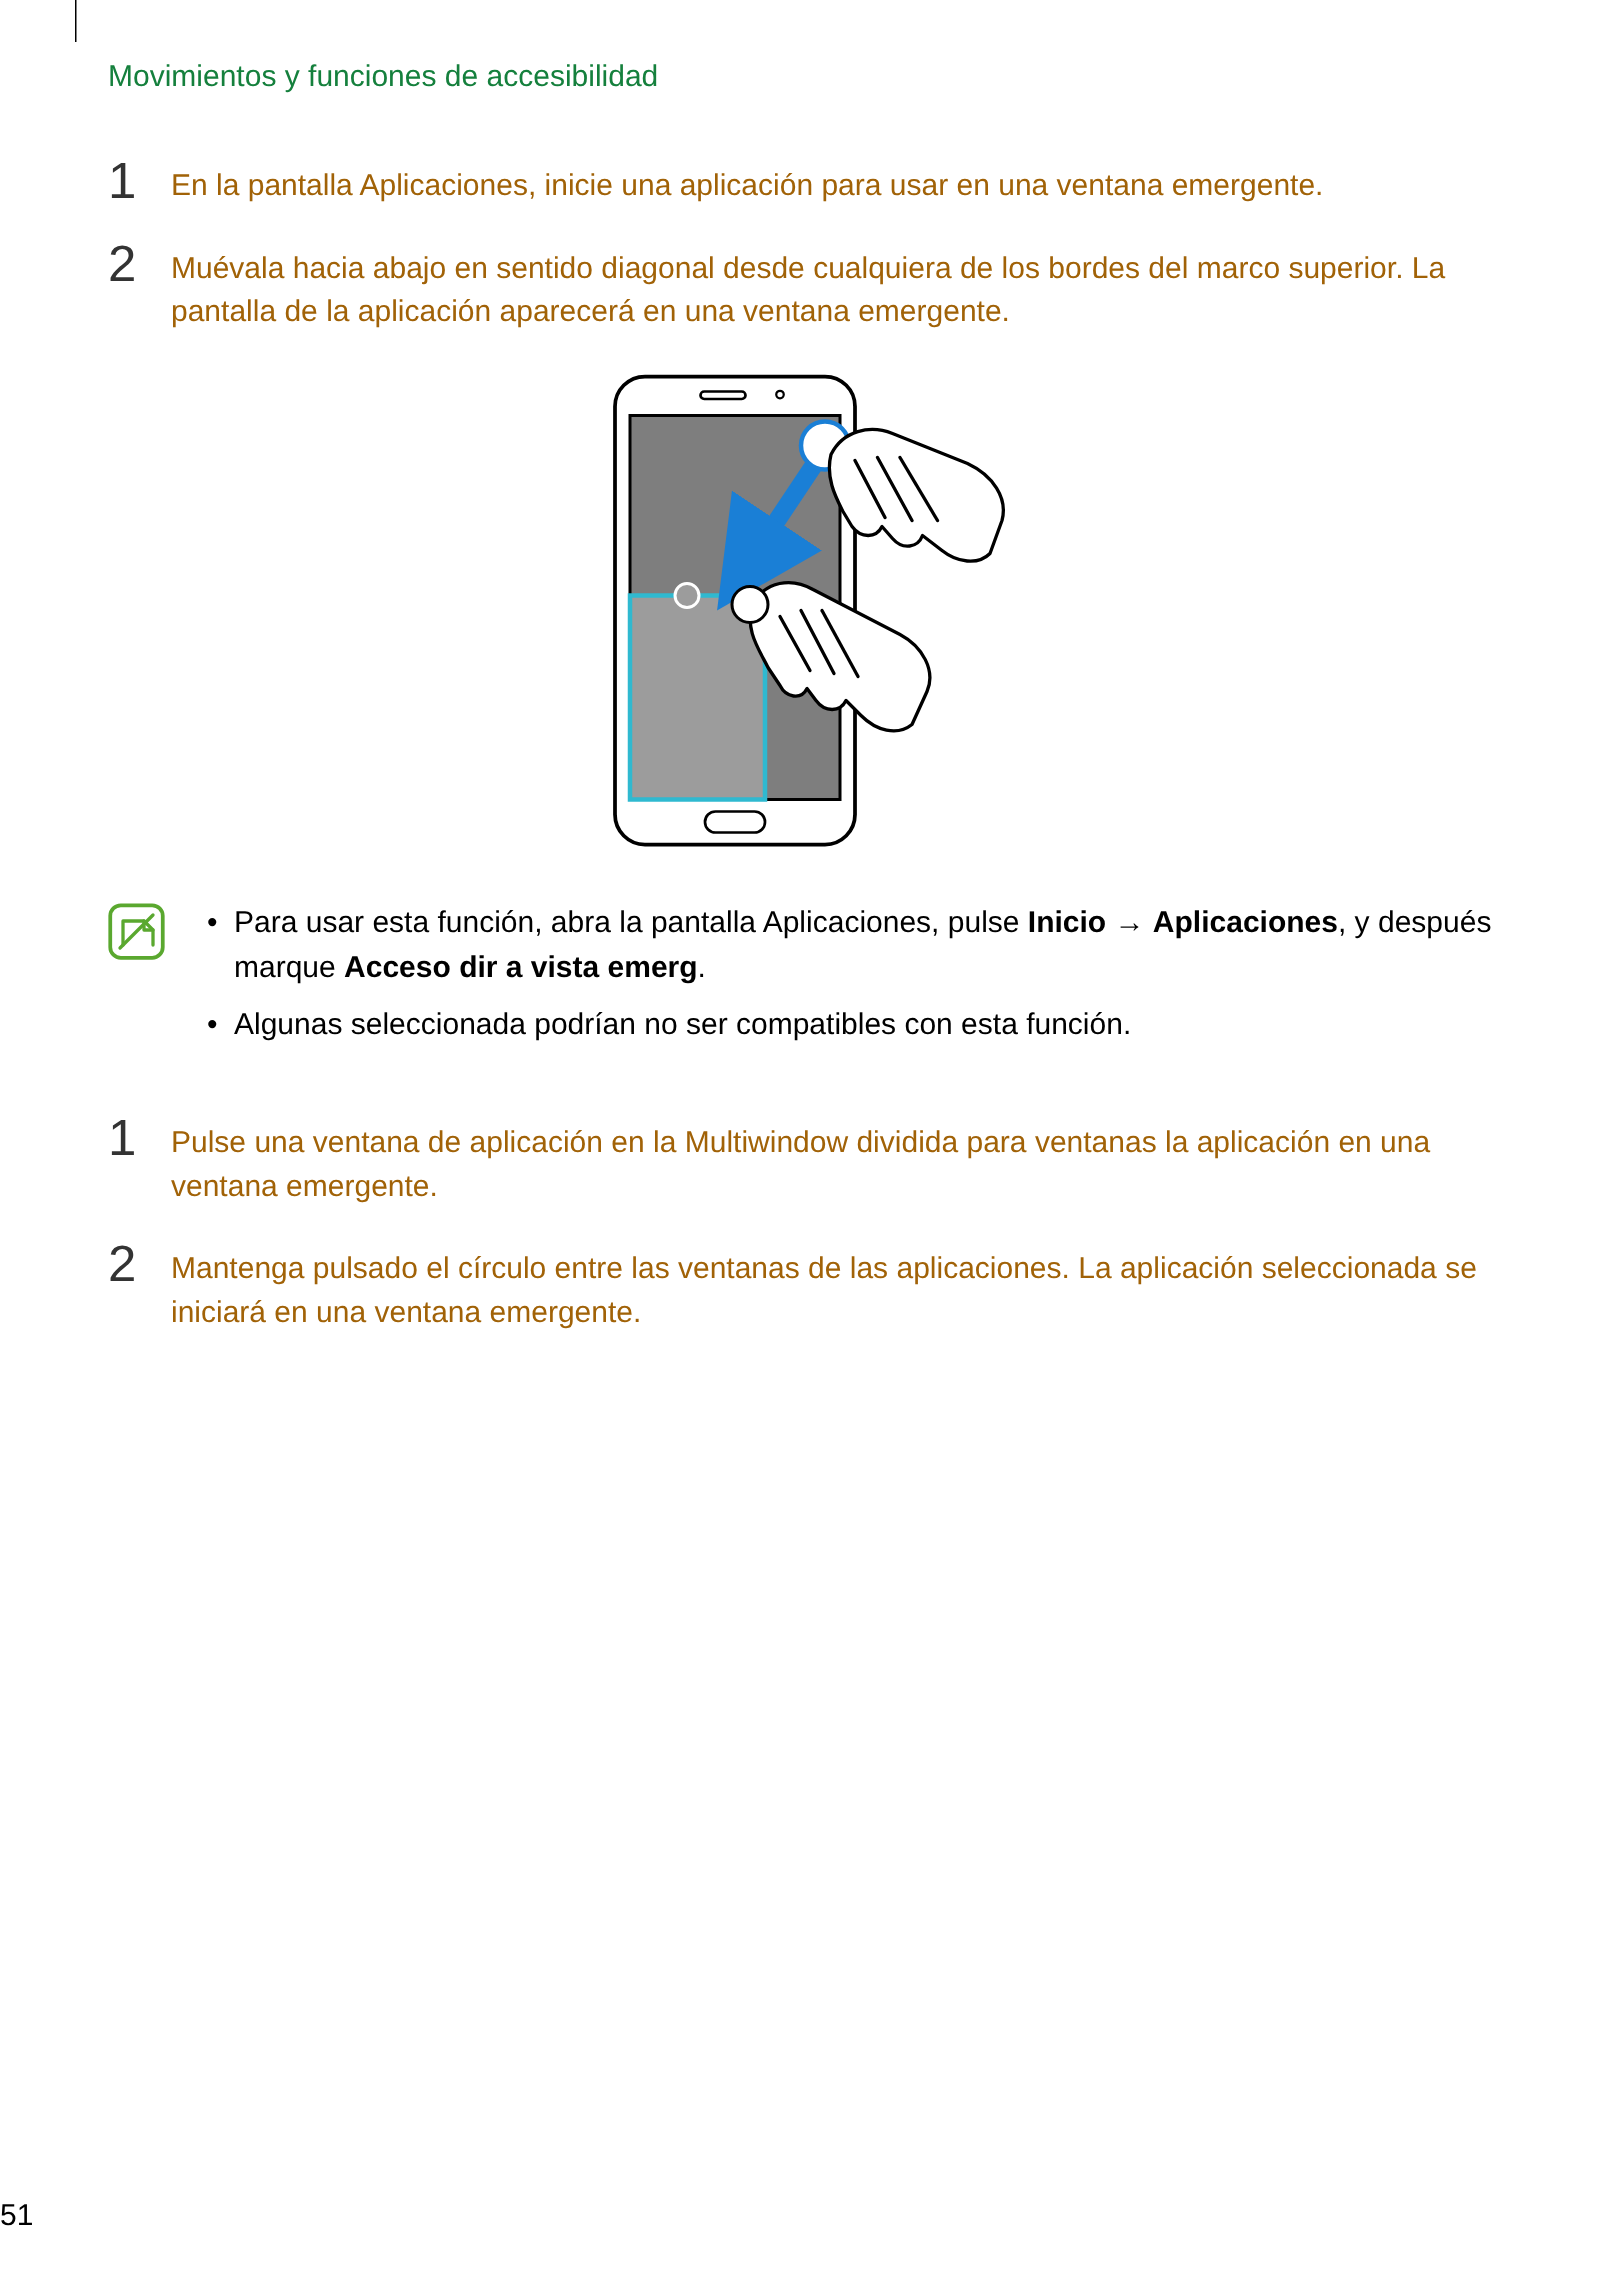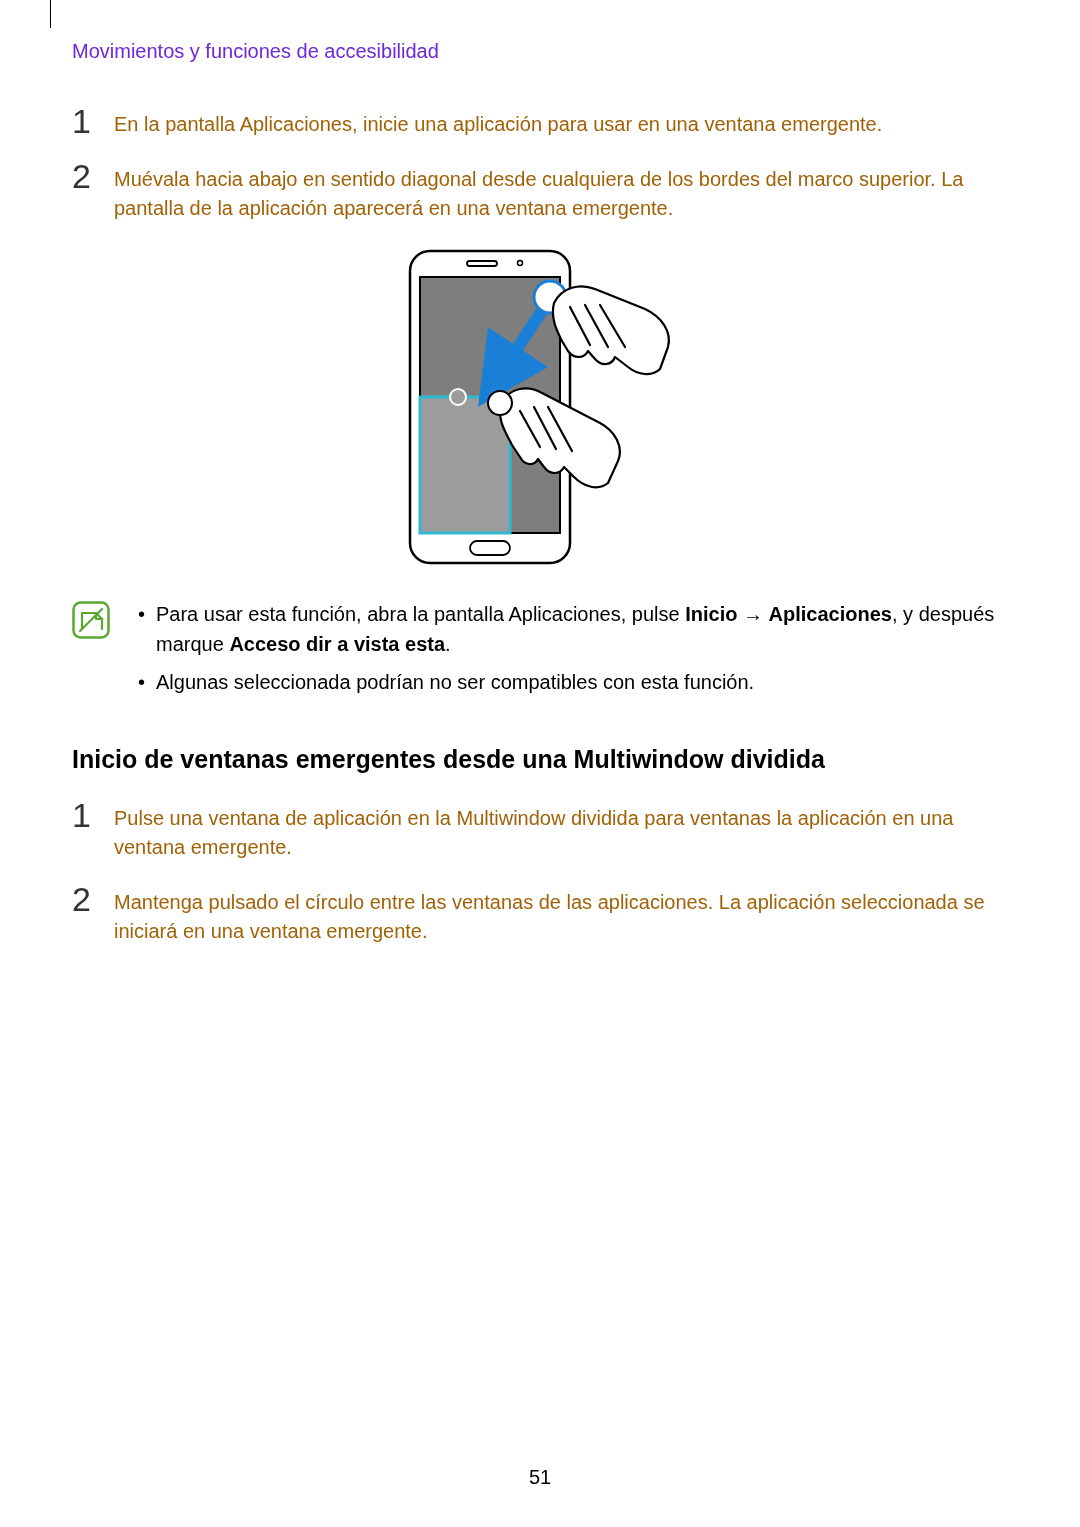--- a/index.html
+++ b/index.html
@@ -22,21 +22,21 @@
   .top-rule {
     position: absolute;
     top: 0;
     left: 50px;
     width: 1px;
     height: 28px;
     background: #000;
   }
   .breadcrumb {
     font-size: 20px;
-    color: #6d28d9;
+    color: #15803d;
     margin: 0 0 45px 0;
     font-weight: 400;
   }
   .h2 {
     font-size: 25px;
     font-weight: 700;
     margin: 0 0 28px 0;
     color: #000;
   }
   .step {
@@ -93,21 +93,20 @@
   }
   .bullet::before { content: "•"; }
   .note-text { flex: 1; }
   b { font-weight: 700; }
   .arrow { display:inline; }
   .page-number {
     position: absolute;
     bottom: 38px;
     left: 0;
     right: 0;
-    text-align: center;
     font-size: 20px;
     color: #000;
   }
   .section2 { margin-top: 10px; }
 </style>
 </head>
 <body>
 
 <div class="top-rule"></div>
 
@@ -178,31 +177,30 @@
           <path d="M10 28 L10 12 L24 12 L30 18 L30 28"></path>
           <path d="M8 30 L30 8"></path>
           <path d="M24 12 L24 18 L30 18"></path>
         </g>
       </svg>
     </div>
     <div class="note-list">
       <div class="note-item">
         <div class="bullet"></div>
         <div class="note-text">
-          <span>Para usar esta función, abra la pantalla Aplicaciones, pulse </span><b>Inicio</b><span class="arrow"> → </span><b>Aplicaciones</b><span>, y después marque </span><b>Acceso dir a vista esta</b><span>.</span>
+          <span>Para usar esta función, abra la pantalla Aplicaciones, pulse </span><b>Inicio</b><span class="arrow"> → </span><b>Aplicaciones</b><span>, y después marque </span><b>Acceso dir a vista emerg</b><span>.</span>
         </div>
       </div>
       <div class="note-item">
         <div class="bullet"></div>
         <div class="note-text">Algunas seleccionada podrían no ser compatibles con esta función.</div>
       </div>
     </div>
   </div>
 
-  <div class="h2 section2">Inicio de ventanas emergentes desde una Multiwindow dividida</div>
 
   <div class="step">
     <div class="step-num">1</div>
     <div class="step-text">Pulse una ventana de aplicación en la Multiwindow dividida para ventanas la aplicación en una ventana emergente.</div>
   </div>
 
   <div class="step">
     <div class="step-num">2</div>
     <div class="step-text">Mantenga pulsado el círculo entre las ventanas de las aplicaciones. La aplicación seleccionada se iniciará en una ventana emergente.</div>
   </div>

